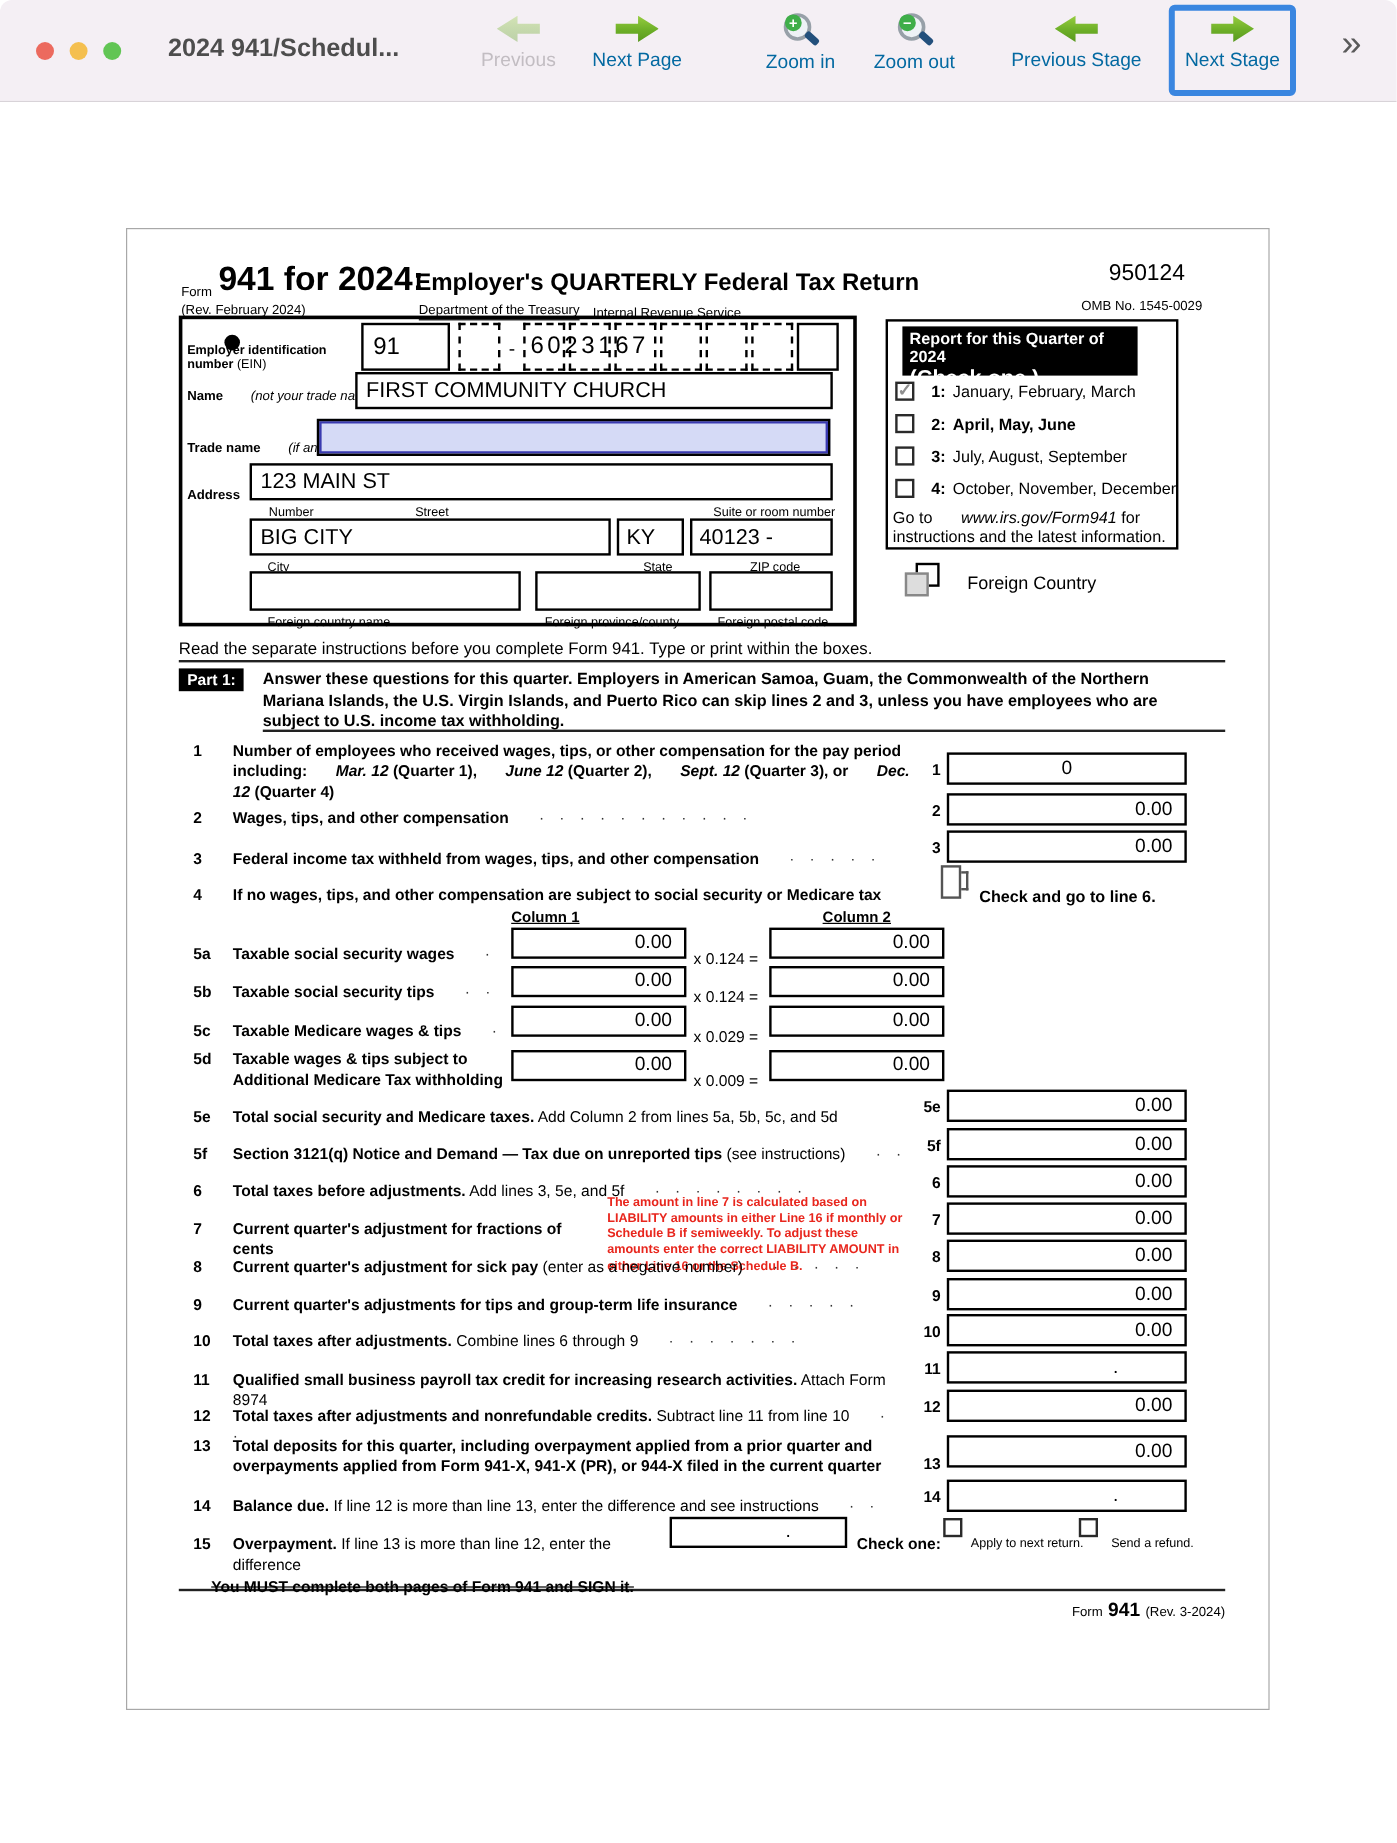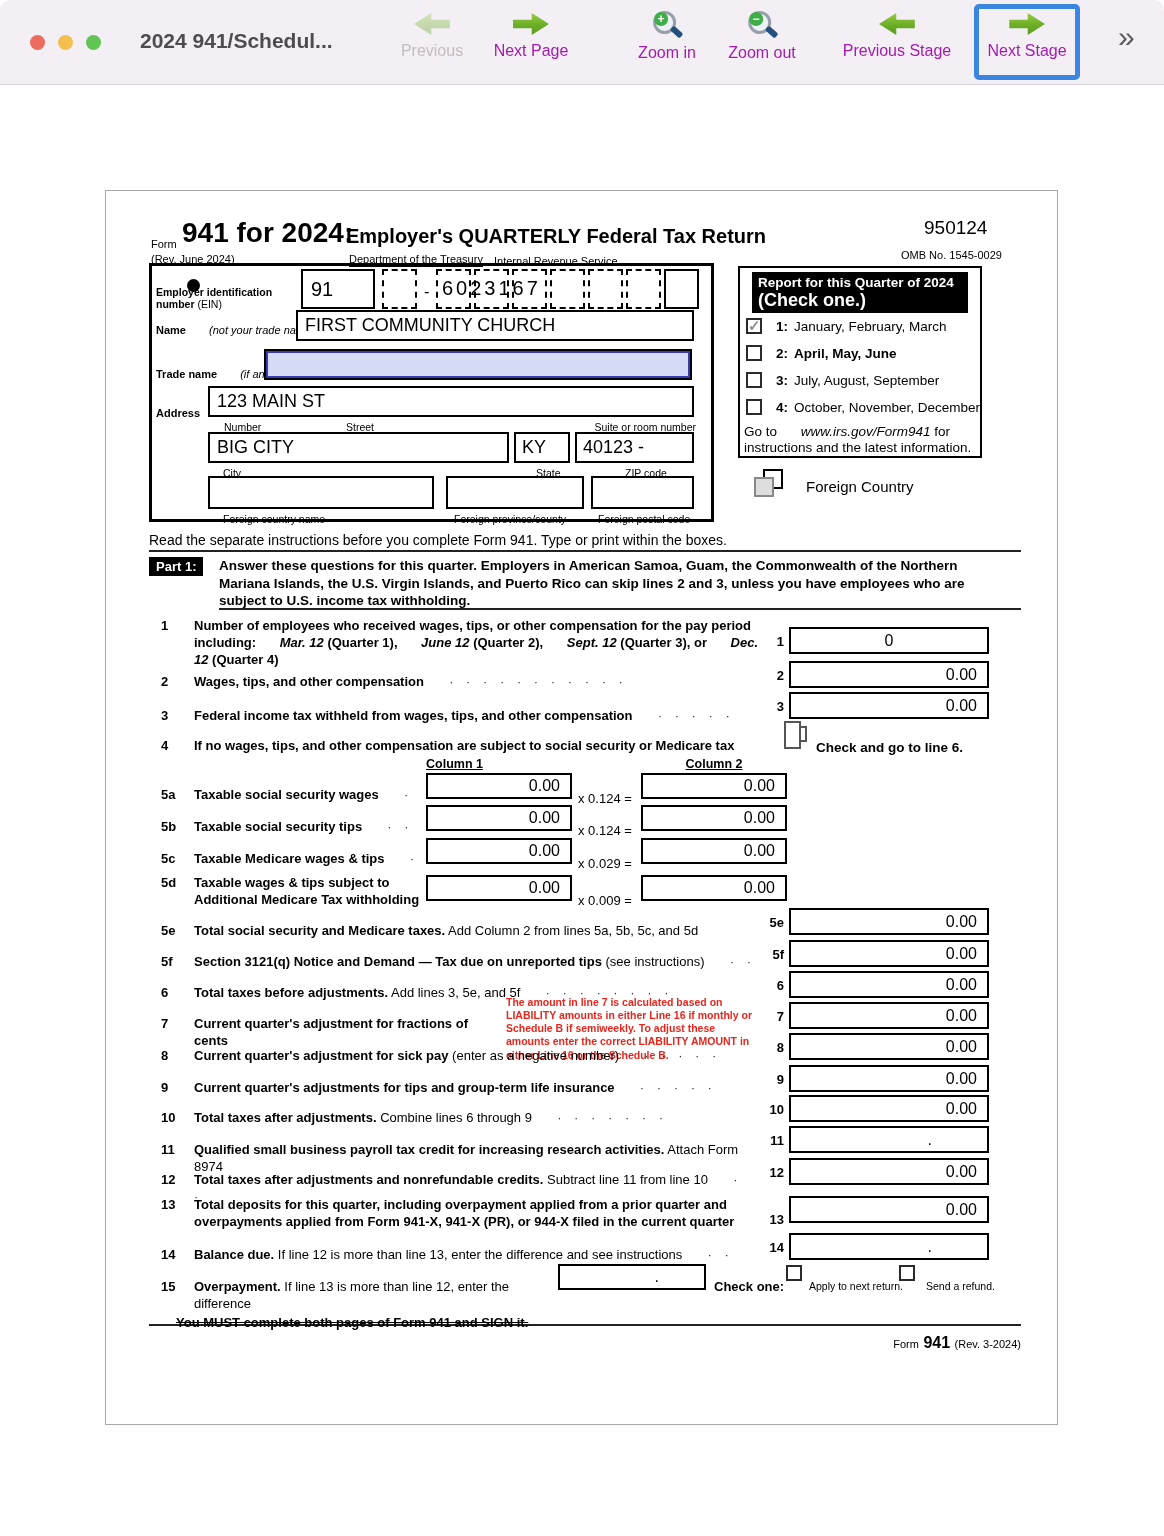--- a/index.html
+++ b/index.html
@@ -6,21 +6,21 @@
   body{width:1164px;height:1536px;position:relative;font-family:"Liberation Sans",sans-serif;overflow:hidden;}
   .abs{position:absolute;}
   .b{font-weight:bold;}
   .i{font-style:italic;margin-left:20px;}
 
   
   .toolbar{position:absolute;left:0;top:0;width:1164px;height:84px;background:#f4eff4;border-bottom:1px solid #d8d3d8;border-radius:10px 10px 0 0;}
   .light{position:absolute;top:35px;width:15px;height:15px;border-radius:50%;}
   .win-title{position:absolute;left:140px;top:29px;font-size:21px;font-weight:bold;color:#4d4d4d;}
   .tbtn{position:absolute;top:11px;transform:translateX(-50%);display:flex;flex-direction:column;align-items:center;cursor:default;}
-  .tbtn .lab{margin-top:5px;font-size:16px;color:#a21caf;white-space:nowrap;}
+  .tbtn .lab{margin-top:5px;font-size:16px;color:#0369a1;white-space:nowrap;}
   .tbtn.disabled .lab{color:#c2bdc2;}
   .arrow{width:36px;height:26px;background:linear-gradient(180deg,#9ed244 0%,#6cae27 55%,#55951d 100%);filter:drop-shadow(0 2px 1px rgba(0,0,0,.25));}
   .arrow.right{clip-path:polygon(0% 34%,52% 34%,52% 8%,100% 50%,52% 92%,52% 66%,0% 66%);}
   .arrow.left{clip-path:polygon(100% 34%,48% 34%,48% 8%,0% 50%,48% 92%,48% 66%,100% 66%);}
   .arrow.disabled{opacity:.35;filter:none;}
   .mag{position:relative;width:32px;height:28px;}
   .mag .lens{position:absolute;left:2px;top:0;width:17px;height:17px;border:3px solid #97a0a8;border-radius:50%;background:#eef2f6;}
   .mag .badge{position:absolute;left:3px;top:1px;width:14px;height:14px;border-radius:50%;background:#3fae49;color:#fff;font:bold 12px/14px "Liberation Sans",sans-serif;text-align:center;}
   .mag .handle{position:absolute;left:19px;top:18px;width:13px;height:6px;background:#23507c;border-radius:2px;transform:rotate(42deg);}
   .next-stage-outline{position:absolute;left:974px;top:4px;width:106px;height:76px;border:5px solid #3a86e0;border-radius:5px;box-sizing:border-box;}
@@ -87,21 +87,21 @@
     <div class="lab">Next Stage</div>
   </div>
   <div class="overflow">»</div>
 </div>
 
 <div class="page">
 
   <div class="abs lbl" style="left:45px;top:47px;">Form</div>
   <div class="abs b" style="left:76px;top:26px;font-size:28px;">941 for 2024:</div>
   <div class="abs b" style="left:240px;top:34px;font-size:20px;">Employer's QUARTERLY Federal Tax Return</div>
-  <div class="abs lbl" style="left:45px;top:62px;">(Rev. June 2024)</div>
+  <div class="abs lbl" style="left:45px;top:62px;">(Rev. February 2024)</div>
   <div class="abs lbl" style="left:243px;top:62px;border-bottom:1px solid #000;padding-bottom:1px;">Department of the Treasury</div>
   <div class="abs lbl" style="left:388px;top:64px;">Internal Revenue Service</div>
   <div class="abs" style="left:818px;top:26px;font-size:19px;">950124</div>
   <div class="abs lbl" style="left:795px;top:58px;">OMB No. 1545-0029</div>
 
   <div class="abs" style="left:43px;top:72px;width:565px;height:259px;border:3px solid #000;box-sizing:border-box;"></div>
 
   <div class="abs sm" style="left:50px;top:95px;width:148px;">
     <span class="b">Employer identification number</span> <span>(EIN)</span>
   </div>
@@ -145,21 +145,21 @@
   <div class="abs sm" style="left:519px;top:276px;">ZIP code</div>
 
   <div class="fbox" style="left:102px;top:285px;width:226px;height:33px;"></div>
   <div class="fbox" style="left:340px;top:285px;width:138px;height:33px;"></div>
   <div class="fbox" style="left:485px;top:285px;width:103px;height:33px;"></div>
   <div class="abs sm" style="left:117px;top:322px;">Foreign country name</div>
   <div class="abs sm" style="left:348px;top:322px;">Foreign province/county</div>
   <div class="abs sm" style="left:492px;top:322px;">Foreign postal code</div>
 
   <div class="abs" style="left:632px;top:75px;width:244px;height:192px;border:2px solid #000;box-sizing:border-box;"></div>
-  <div class="abs chip" style="left:646px;top:81px;width:216px;height:41px;padding:3px 6px 0 6px;box-sizing:border-box;">
+  <div class="abs chip" style="left:646px;top:81px;width:196px;height:41px;padding:3px 6px 0 6px;box-sizing:border-box;">
     <div style="font-size:13.5px;">Report for this Quarter of 2024</div>
     <div style="font-size:18px;">(Check one.)</div>
   </div>
   <div id="quarter-options"></div>
   <div class="abs" style="left:638px;top:233px;width:234px;font-size:13.5px;line-height:1.2;">
     <span>Go to </span><span class="i">www.irs.gov/Form941</span><span> for</span><br>
     <span>instructions and the latest information.</span>
   </div>
 
   <div class="abs" style="left:648px;top:278px;width:32px;height:32px;">

